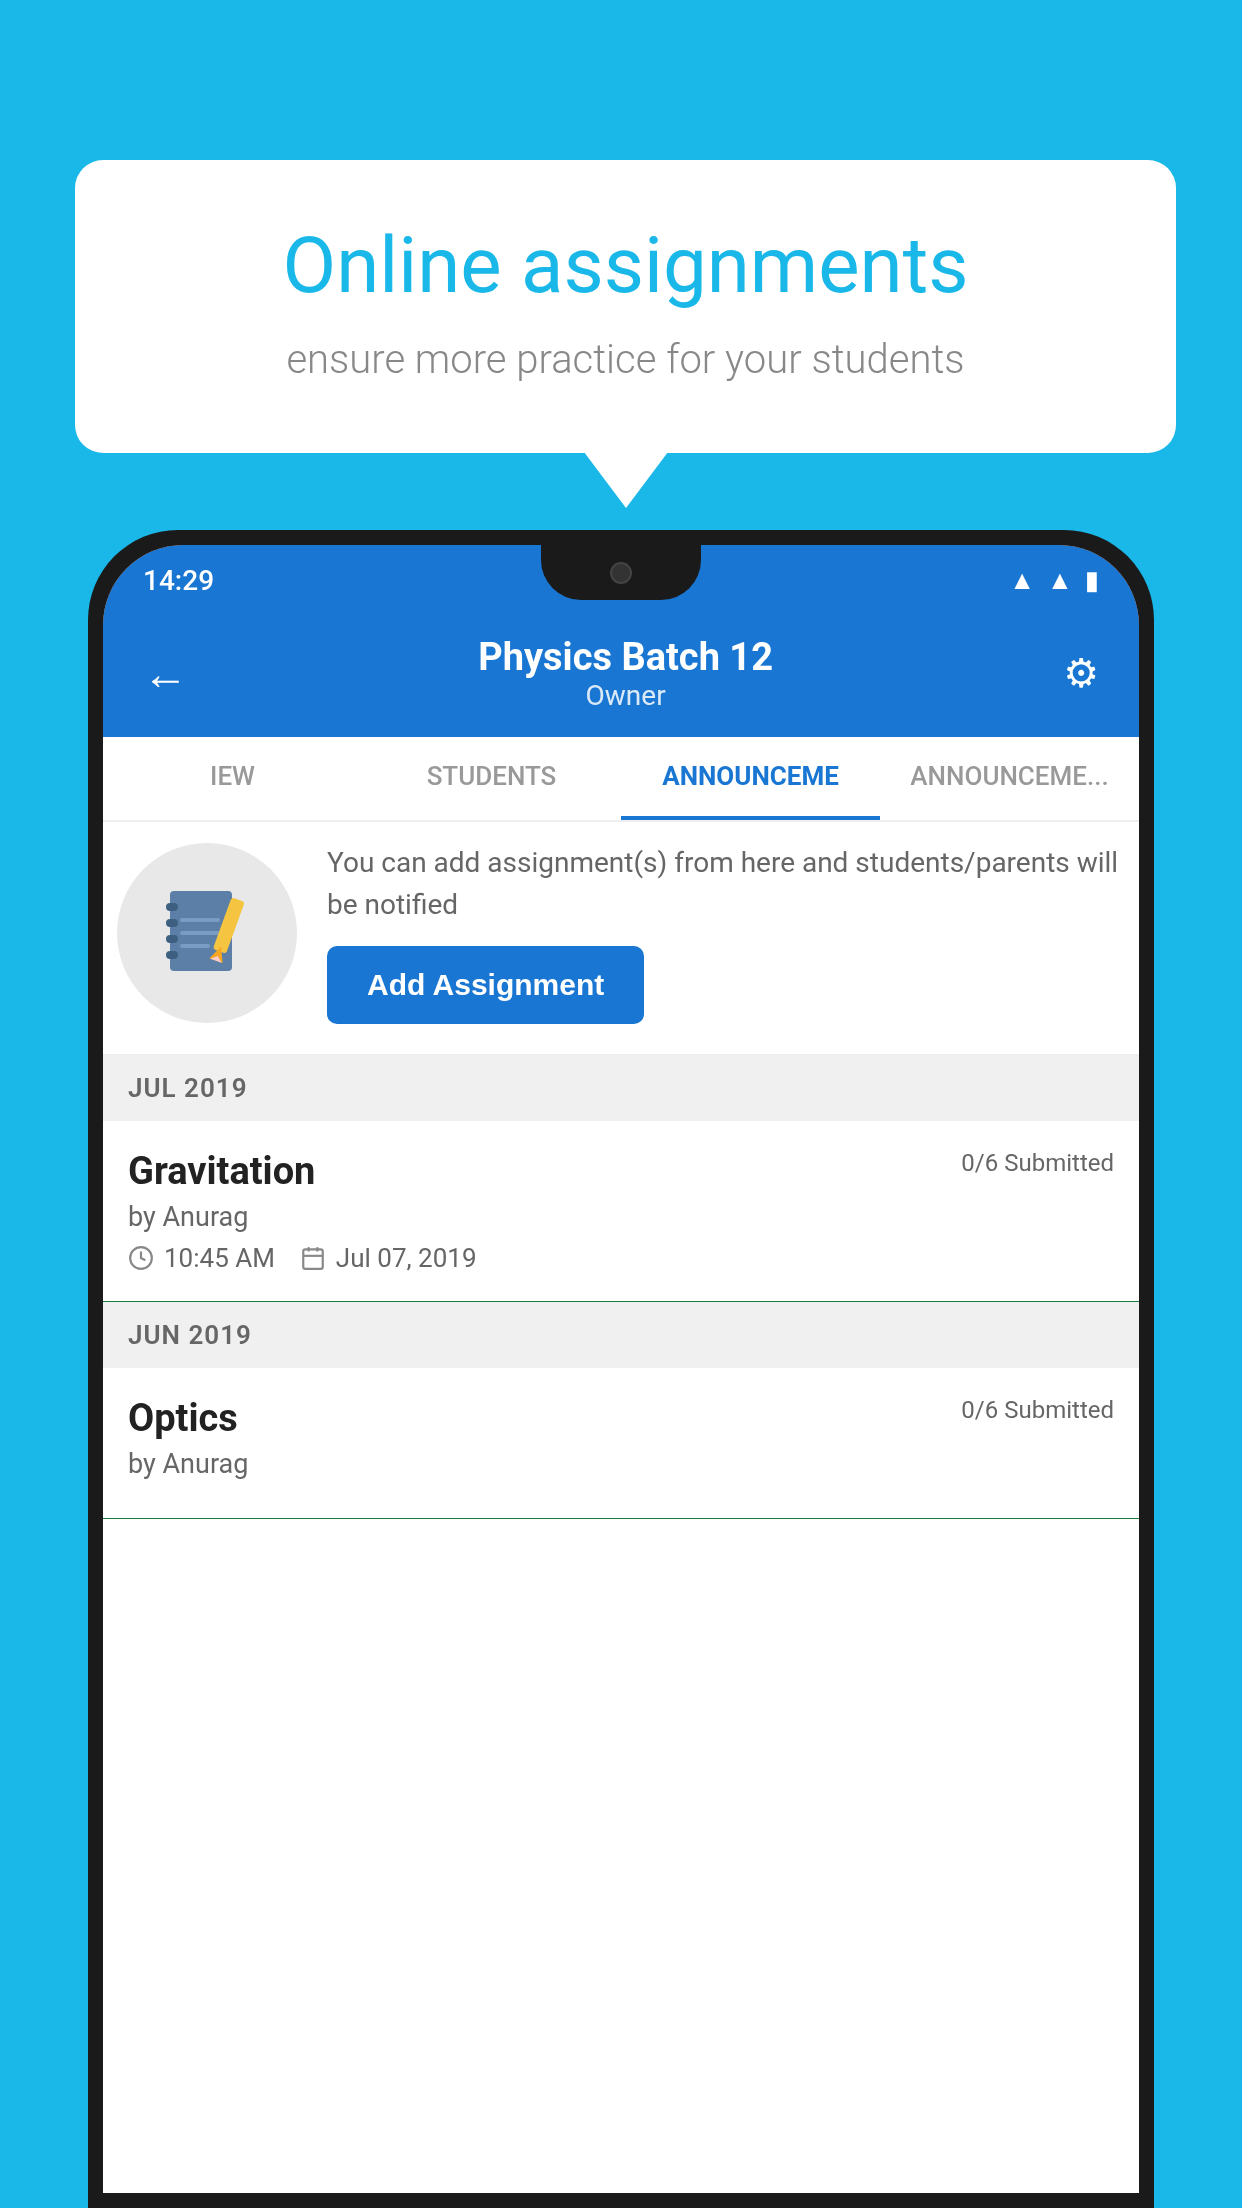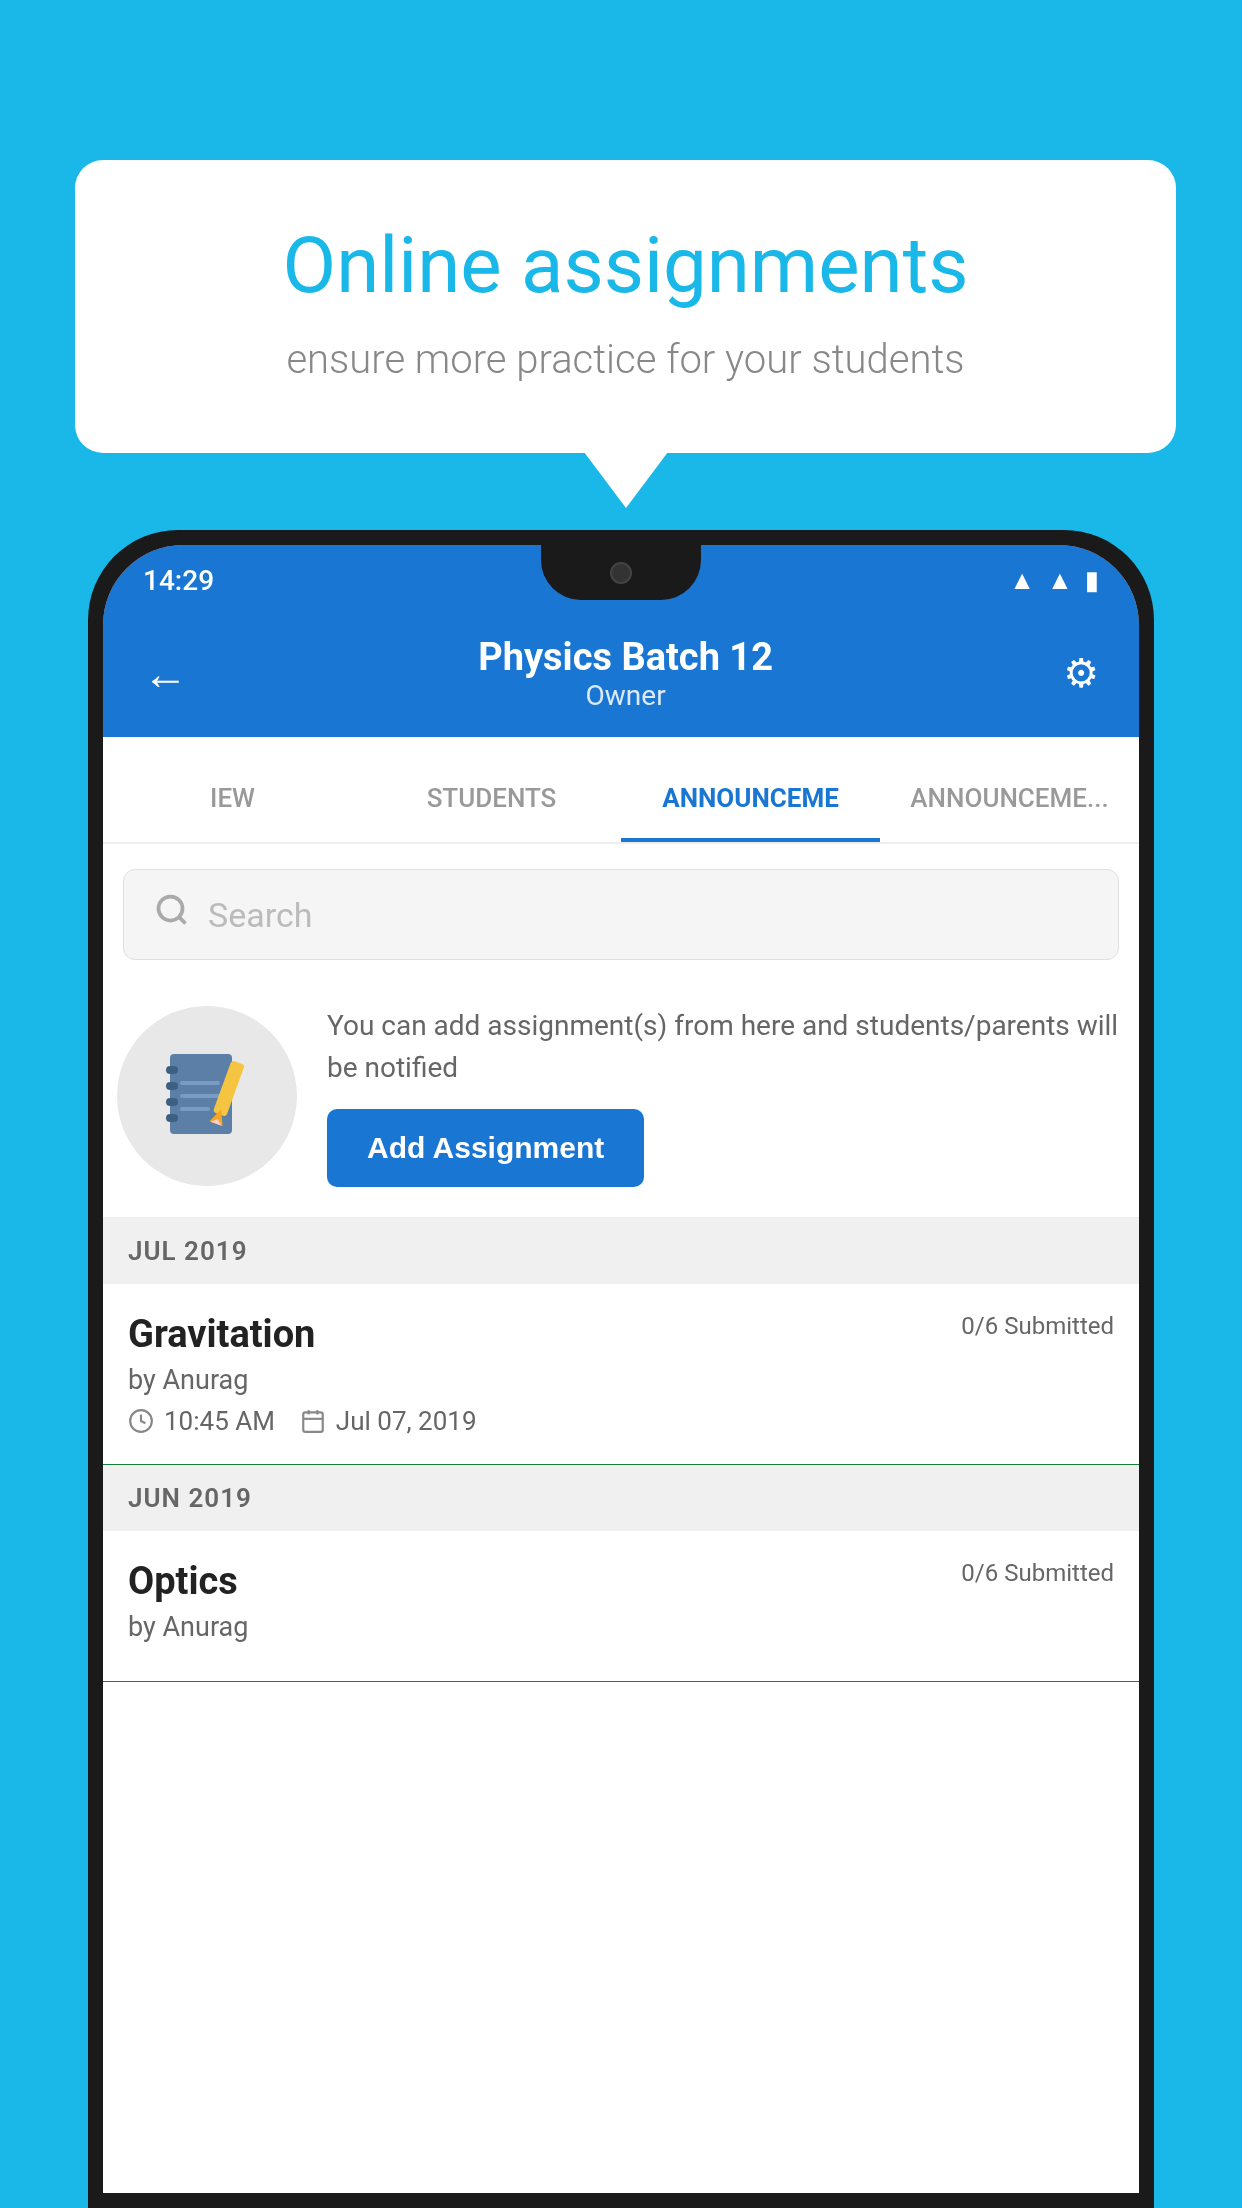--- a/index.html
+++ b/index.html
@@ -161,21 +161,21 @@
     
     .tabs-bar {
       background: white;
       display: flex;
       border-bottom: 2px solid #eee;
       overflow: hidden;
     }
 
     .tab {
       flex: 1;
-      padding: 46px 10px 25px;
+      padding: 24px 10px 25px;
       text-align: center;
       font-size: 26px;
       font-weight: 500;
       color: #999;
       cursor: pointer;
       white-space: nowrap;
       overflow: hidden;
     }
 
     .tab.active {
@@ -359,29 +359,20 @@
 
       <div class="tabs-bar">
         <div class="tab">IEW</div>
         <div class="tab">STUDENTS</div>
         <div class="tab active">ANNOUNCEME</div>
         <div class="tab">ANNOUNCEME...</div>
       </div>
 
       <div class="content">
 
-        <div class="search-bar">
-          <span class="search-icon-svg">
-            <svg width="36" height="36" viewBox="0 0 24 24" fill="none" stroke="#aaa" stroke-width="2.5">
-              <circle cx="11" cy="11" r="8"></circle>
-              <line x1="21" y1="21" x2="16.65" y2="16.65"></line>
-            </svg>
-          </span>
-          <span class="search-placeholder">Search</span>
-        </div>
 
         <div class="promo-section">
           <div class="promo-icon-circle">
 
             <svg width="90" height="100" viewBox="0 0 90 100">
 
               <rect x="8" y="8" width="62" height="80" rx="4" fill="#5b7fa6"></rect>
 
               <rect x="4" y="20" width="12" height="8" rx="4" fill="#3d6080"></rect>
               <rect x="4" y="36" width="12" height="8" rx="4" fill="#3d6080"></rect>

